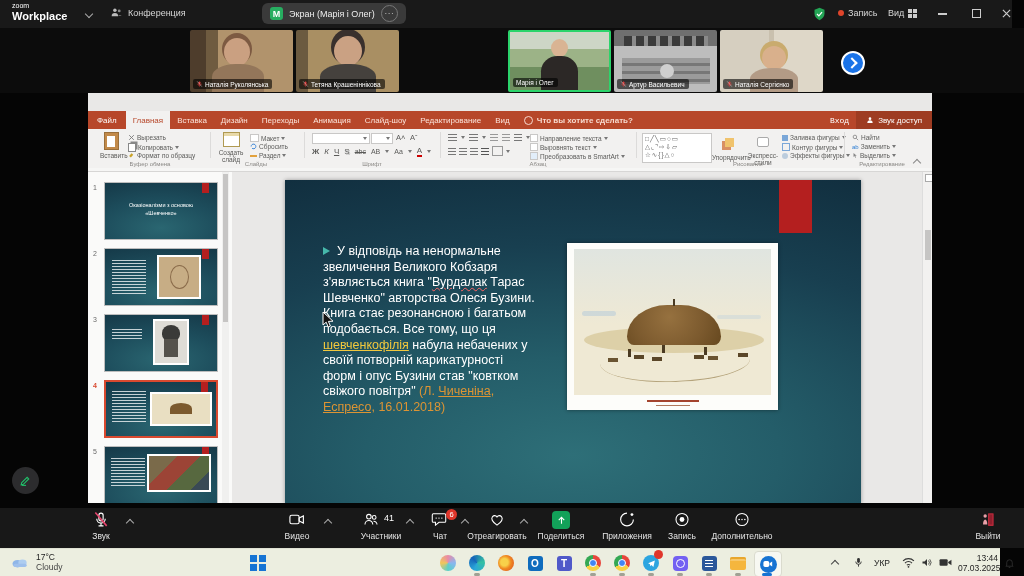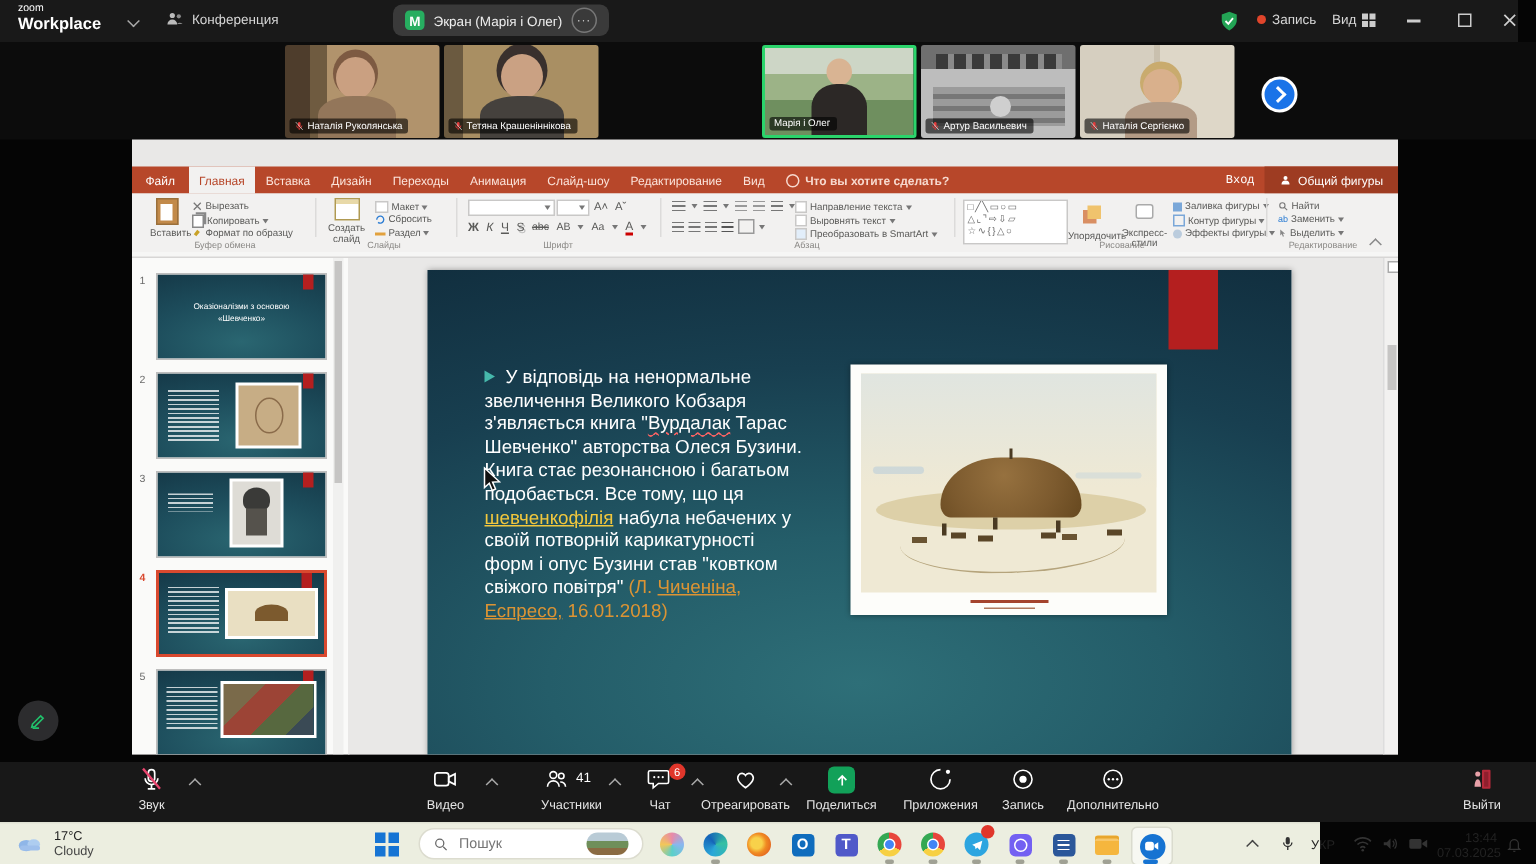--- a/index.html
+++ b/index.html
@@ -52,21 +52,21 @@
   .lnk-y{color:#f2c83d;text-decoration:underline;}
   .lnk-o{color:#dc9434;}
   .spell{text-decoration:underline wavy #ff6363 1px;}
   #art{position:absolute;left:282px;top:63px;width:211px;height:167px;background:#fdfdfa;box-shadow:0 0 4px rgba(0,0,0,.45);}
   #paper{position:absolute;left:7px;top:6px;right:7px;bottom:15px;background:#efe9d4;overflow:hidden;}
   
   #ztool{left:0;top:508px;width:1024px;height:40px;background:#181818;}
   .zlbl{position:absolute;top:23px;font-size:8.5px;color:#e4e4e4;text-align:center;transform:translateX(-50%);white-space:nowrap;}
   .zic{position:absolute;top:3px;transform:translateX(-50%);}
   
-  #taskbar{left:0;top:548px;width:880px;height:28px;background:#eceee0;border-top:1px solid #dfe1d3;box-sizing:border-box;}
+  #taskbar{left:0;top:548px;width:1000px;height:28px;background:#eceee0;border-top:1px solid #dfe1d3;box-sizing:border-box;}
   .tk{position:absolute;top:3px;width:22px;height:22px;display:flex;align-items:center;justify-content:center;}
   .run{position:absolute;top:24px;width:6px;height:2.5px;border-radius:2px;background:#a0a194;transform:translateX(-50%);}
   .tray-t{font-size:8.5px;color:#222;}
 </style>
 </head>
 <body>
 
 <div id="stage">
 
   <div class="a" id="topbar">
@@ -202,21 +202,21 @@
         <span style="width:7px;height:7px;border-radius:50%;border:1px solid #f7d9ce;display:inline-block;"></span>
         <span>Что вы хотите сделать?</span>
       </div>
       <div style="flex:1;"></div>
       <div class="ptab" style="color:#fff;font-family:Liberation Mono, monospace;">Вход</div>
       <div class="ptab" style="background:#9e3c22;color:#fff;gap:4px;padding:0 10px;">
         <svg width="8" height="8" viewBox="0 0 24 24">
             <circle cx="12" cy="8" r="4" fill="#fff"></circle>
             <path d="M4 21a8 8 0 0 1 16 0z" fill="#fff"></path>
           </svg>
-        <span>Общий фигуры</span>
+        <span>Звук доступ</span>
       </div>
     </div>
 
     <div class="a" id="ribbon">
 
       <div class="a" style="left:12px;top:3px;width:22px;text-align:center;">
         <div style="width:13px;height:16px;margin:0 auto;background:#c28a4a;border:1px solid #9a6f3a;position:relative;">
             <i style="position:absolute;left:2px;top:3px;width:8px;height:11px;background:#fff;display:block;"></i>
           </div>
         <div style="font-size:6.5px;color:#5a5a58;margin-top:2px;">Вставить</div>
@@ -543,28 +543,20 @@
       </div>
     </div>
     <div class="tk" style="left:247px;">
       <span style="display:grid;grid-template-columns:7px 7px;gap:1.5px;">
           <i style="width:7px;height:7px;background:#1674d4;"></i>
           <i style="width:7px;height:7px;background:#1674d4;"></i>
           <i style="width:7px;height:7px;background:#1674d4;"></i>
           <i style="width:7px;height:7px;background:#1674d4;"></i>
         </span>
     </div>
-    <div class="a flex" style="left:279px;top:3px;width:150px;height:21px;background:#fff;border:1px solid #dcdccf;border-radius:11px;padding:0 3px 0 9px;box-sizing:border-box;gap:5px;">
-      <svg width="10" height="10" viewBox="0 0 24 24">
-          <circle cx="10" cy="10" r="6.5" fill="none" stroke="#666" stroke-width="2"></circle>
-          <line x1="15.5" y1="15.5" x2="21" y2="21" stroke="#666" stroke-width="2"></line>
-        </svg>
-      <input style="border: none; outline: none; background: transparent; font-size: 9.5px; color: rgb(85, 85, 85); width: 78px; font-family: &quot;Liberation Sans&quot;, sans-serif;" placeholder="Пошук">
-      <span style="width:28px;height:15px;border-radius:8px;background:linear-gradient(180deg,#b9cbd6 0 38%,#6f8f5a 38% 70%,#8a6b42 70% 100%);display:inline-block;"></span>
-    </div>
     <div class="tk" style="left:437px;">
         <span style="width:16px;height:16px;border-radius:50%;background:conic-gradient(#e98aa8,#8ab6ef,#5ad0c8,#f2c65a,#e98aa8);display:inline-block;"></span>
       </div>
     <div class="tk" style="left:466px;">
         <span style="width:16px;height:16px;border-radius:50%;background:conic-gradient(from 200deg,#2aa7d8,#1563b8,#35c0a2,#2aa7d8);display:inline-block;"></span>
       </div>
     <span class="run" style="left:477px;"></span>
     <div class="tk" style="left:495px;">
         <span style="width:16px;height:16px;border-radius:50%;background:radial-gradient(circle at 40% 45%,#f8d14a 0 28%,#f08a22 50%,#d9481f 100%);display:inline-block;"></span>
       </div>

